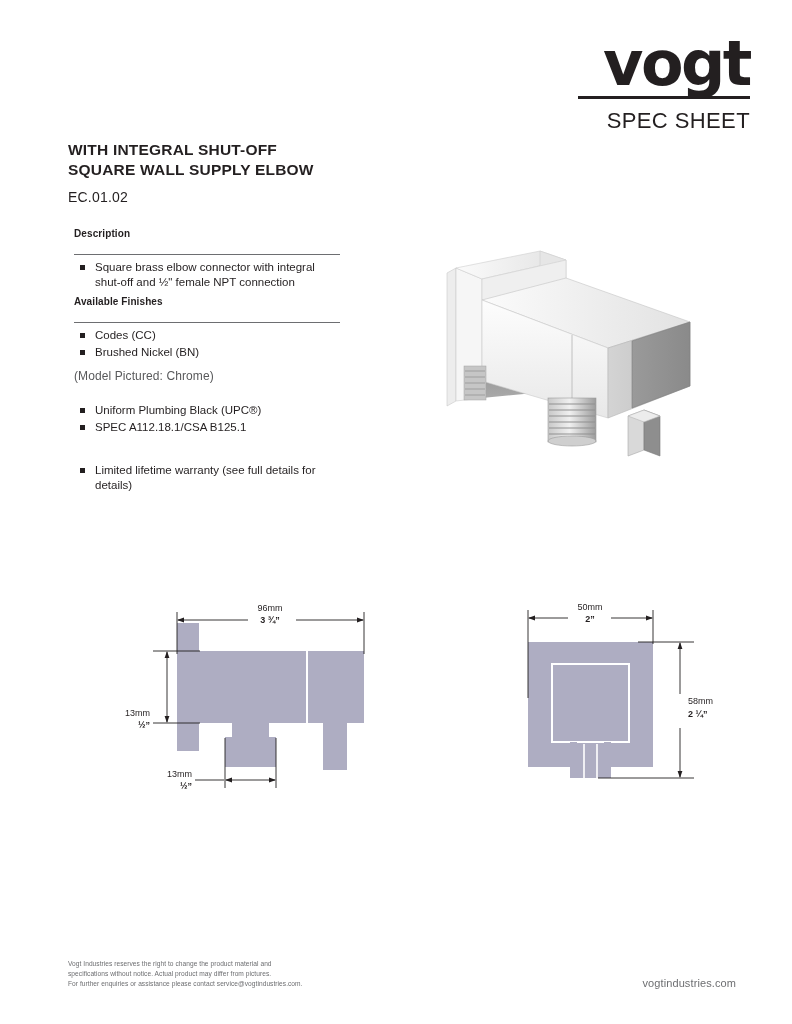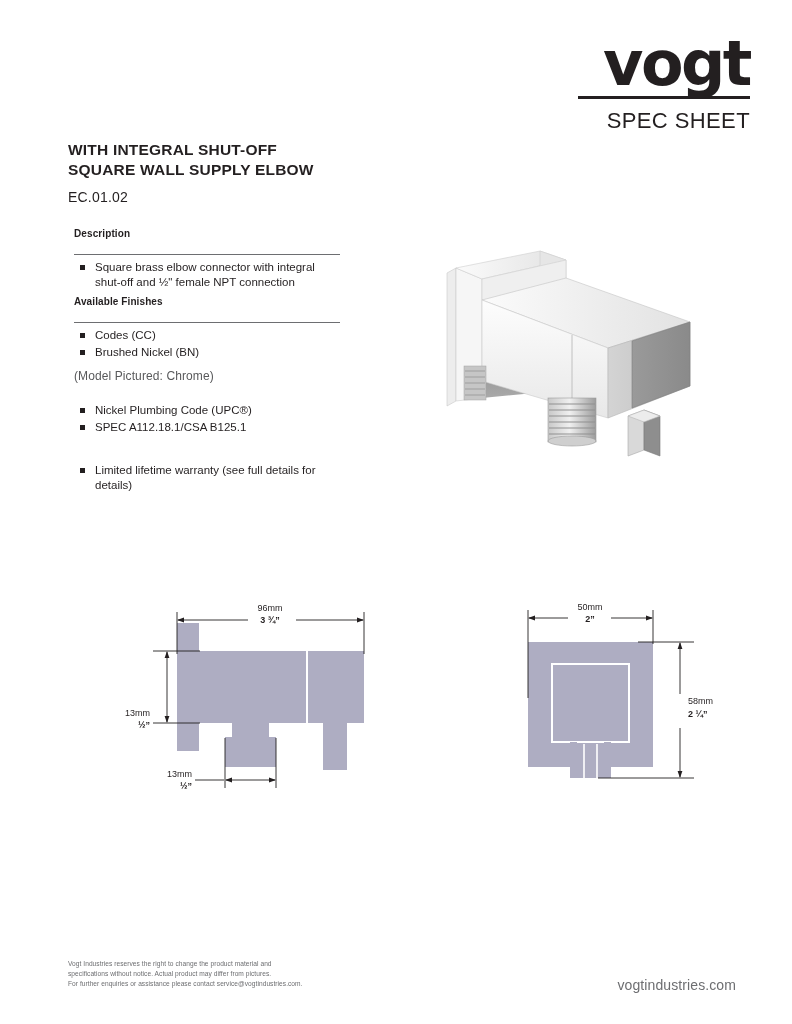--- a/index.html
+++ b/index.html
@@ -144,21 +144,21 @@
     width: 300px;
     font-size: 6.6px;
     line-height: 1.55;
     color: #6d6e71;
     letter-spacing: 0.05px;
   }
   #footer-website {
     position: absolute;
     right: 56px;
     top: 977px;
-    font-size: 14px;
+    font-size: 11px;
     color: #6d6e71;
     letter-spacing: 0.1px;
   }
 </style>
 </head>
 <body>
 
 <div id="header-block">
   <div id="brand-logo">vogt</div>
   <div id="header-rule"></div>
@@ -182,21 +182,21 @@
   <div class="section-heading">Available Finishes</div>
   <ul class="bullets">
     <li>Codes (CC)</li>
     <li>Brushed Nickel (BN)</li>
   </ul>
   <div class="note">(Model Pictured: Chrome)</div>
 </div>
 
 <div class="section" id="section-codes">
   <ul class="bullets">
-    <li>Nickel Plumbing Code (UPC®)</li>
+    <li>Uniform Plumbing Black (UPC®)</li>
     <li>SPEC A112.18.1/CSA B125.1</li>
   </ul>
 </div>
 
 <div class="section" id="section-warranty">
   <ul class="bullets">
     <li>Limited lifetime warranty (see full details for details)</li>
   </ul>
 </div>
 

